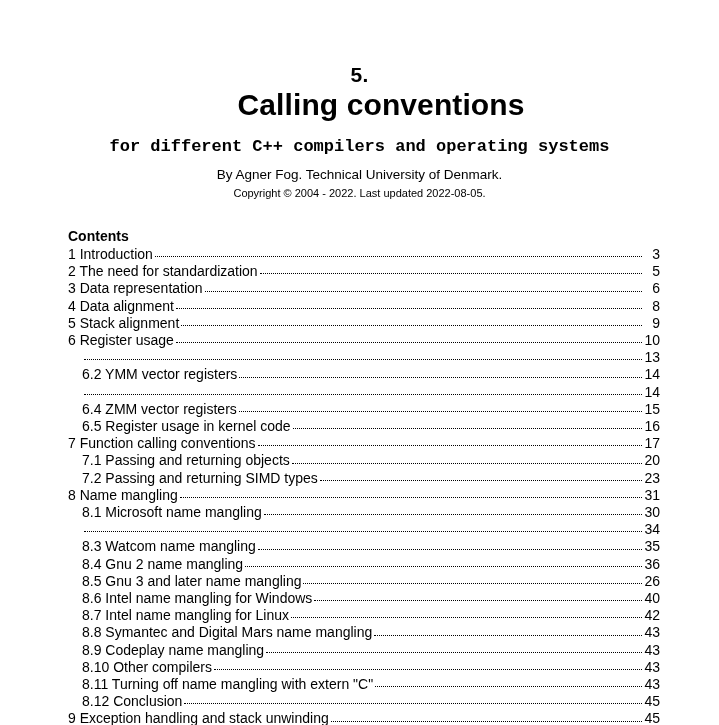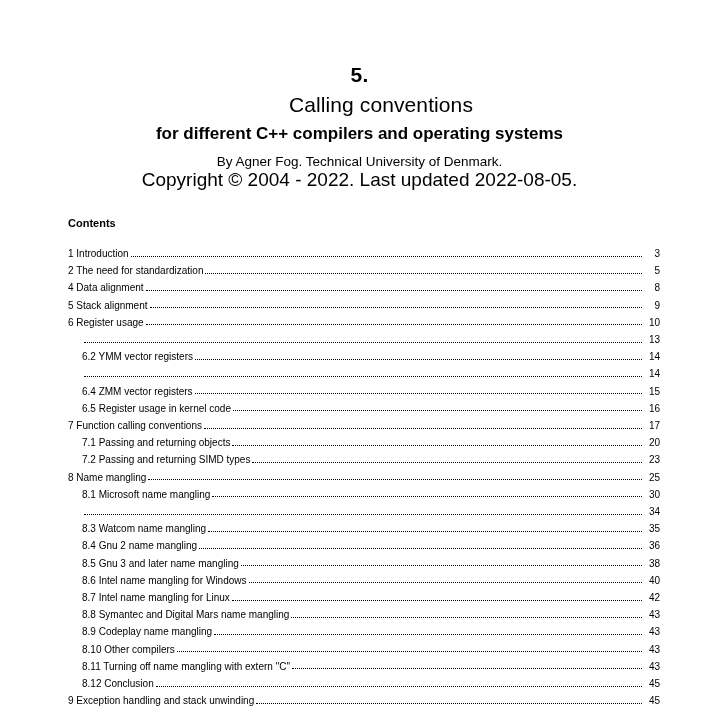--- a/index.html
+++ b/index.html
@@ -27,63 +27,64 @@
     text-align: center;
     padding-top: 62px;
   }
   .chapter-number {
     font-size: 21px;
     font-weight: bold;
     line-height: 26px;
     letter-spacing: 0.2px;
   }
   .doc-title {
-    font-size: 21px;
-    font-weight: normal;
+    font-size: 30px;
+    font-weight: bold;
     line-height: 33px;
     letter-spacing: 0.1px;
     margin-left: 43px;
   }
   .doc-subtitle {
     font-size: 17px;
     font-weight: bold;
     line-height: 24px;
-    margin-top: 1px;
+    margin-top: 14px;
+    font-family: Liberation Mono, monospace;
   }
   .byline {
     margin-top: 7px;
     font-size: 13.5px;
     line-height: 18px;
   }
   .copyright {
-    font-size: 19px;
+    font-size: 11px;
     line-height: 18px;
   }
 
   
   .contents-wrap {
     margin-top: 26px;
     padding-left: 68px;
     padding-right: 59px;
   }
   .contents-heading {
-    font-size: 11px;
+    font-size: 14px;
     font-weight: bold;
     line-height: 17px;
-    margin-bottom: 13px;
+    margin-bottom: 1px;
   }
   .toc-list {
     list-style: none;
     margin: 0;
     padding: 0;
   }
   .toc-row {
     display: flex;
-    align-items: center;
-    font-size: 10px;
+    align-items: flex-start;
+    font-size: 14px;
     line-height: 17.2px;
     white-space: nowrap;
   }
   .toc-row.level-2 {
     padding-left: 14px;
   }
   .toc-label {
     flex: 0 0 auto;
   }
   .toc-dots {
@@ -127,20 +128,25 @@
           <span class="toc-label">1 Introduction</span>
           <span class="toc-dots"></span>
           <span class="toc-page">3</span>
         </li>
         <li class="toc-row level-1">
           <span class="toc-label">2 The need for standardization</span>
           <span class="toc-dots"></span>
           <span class="toc-page">5</span>
         </li>
         <li class="toc-row level-1">
+          <span class="toc-label">3 Data representation</span>
+          <span class="toc-dots"></span>
+          <span class="toc-page">6</span>
+        </li>
+        <li class="toc-row level-1">
           <span class="toc-label">4 Data alignment</span>
           <span class="toc-dots"></span>
           <span class="toc-page">8</span>
         </li>
         <li class="toc-row level-1">
           <span class="toc-label">5 Stack alignment</span>
           <span class="toc-dots"></span>
           <span class="toc-page">9</span>
         </li>
         <li class="toc-row level-1">
@@ -182,21 +188,21 @@
           <span class="toc-page">20</span>
         </li>
         <li class="toc-row level-2">
           <span class="toc-label">7.2 Passing and returning SIMD types</span>
           <span class="toc-dots"></span>
           <span class="toc-page">23</span>
         </li>
         <li class="toc-row level-1">
           <span class="toc-label">8 Name mangling</span>
           <span class="toc-dots"></span>
-          <span class="toc-page">25</span>
+          <span class="toc-page">31</span>
         </li>
         <li class="toc-row level-2">
           <span class="toc-label">8.1 Microsoft name mangling</span>
           <span class="toc-dots"></span>
           <span class="toc-page">30</span>
         </li>
         <li class="toc-row level-2">
           <span class="toc-dots"></span>
           <span class="toc-page">34</span>
         </li>
@@ -206,21 +212,21 @@
           <span class="toc-page">35</span>
         </li>
         <li class="toc-row level-2">
           <span class="toc-label">8.4 Gnu 2 name mangling</span>
           <span class="toc-dots"></span>
           <span class="toc-page">36</span>
         </li>
         <li class="toc-row level-2">
           <span class="toc-label">8.5 Gnu 3 and later name mangling</span>
           <span class="toc-dots"></span>
-          <span class="toc-page">38</span>
+          <span class="toc-page">26</span>
         </li>
         <li class="toc-row level-2">
           <span class="toc-label">8.6 Intel name mangling for Windows</span>
           <span class="toc-dots"></span>
           <span class="toc-page">40</span>
         </li>
         <li class="toc-row level-2">
           <span class="toc-label">8.7 Intel name mangling for Linux</span>
           <span class="toc-dots"></span>
           <span class="toc-page">42</span>

